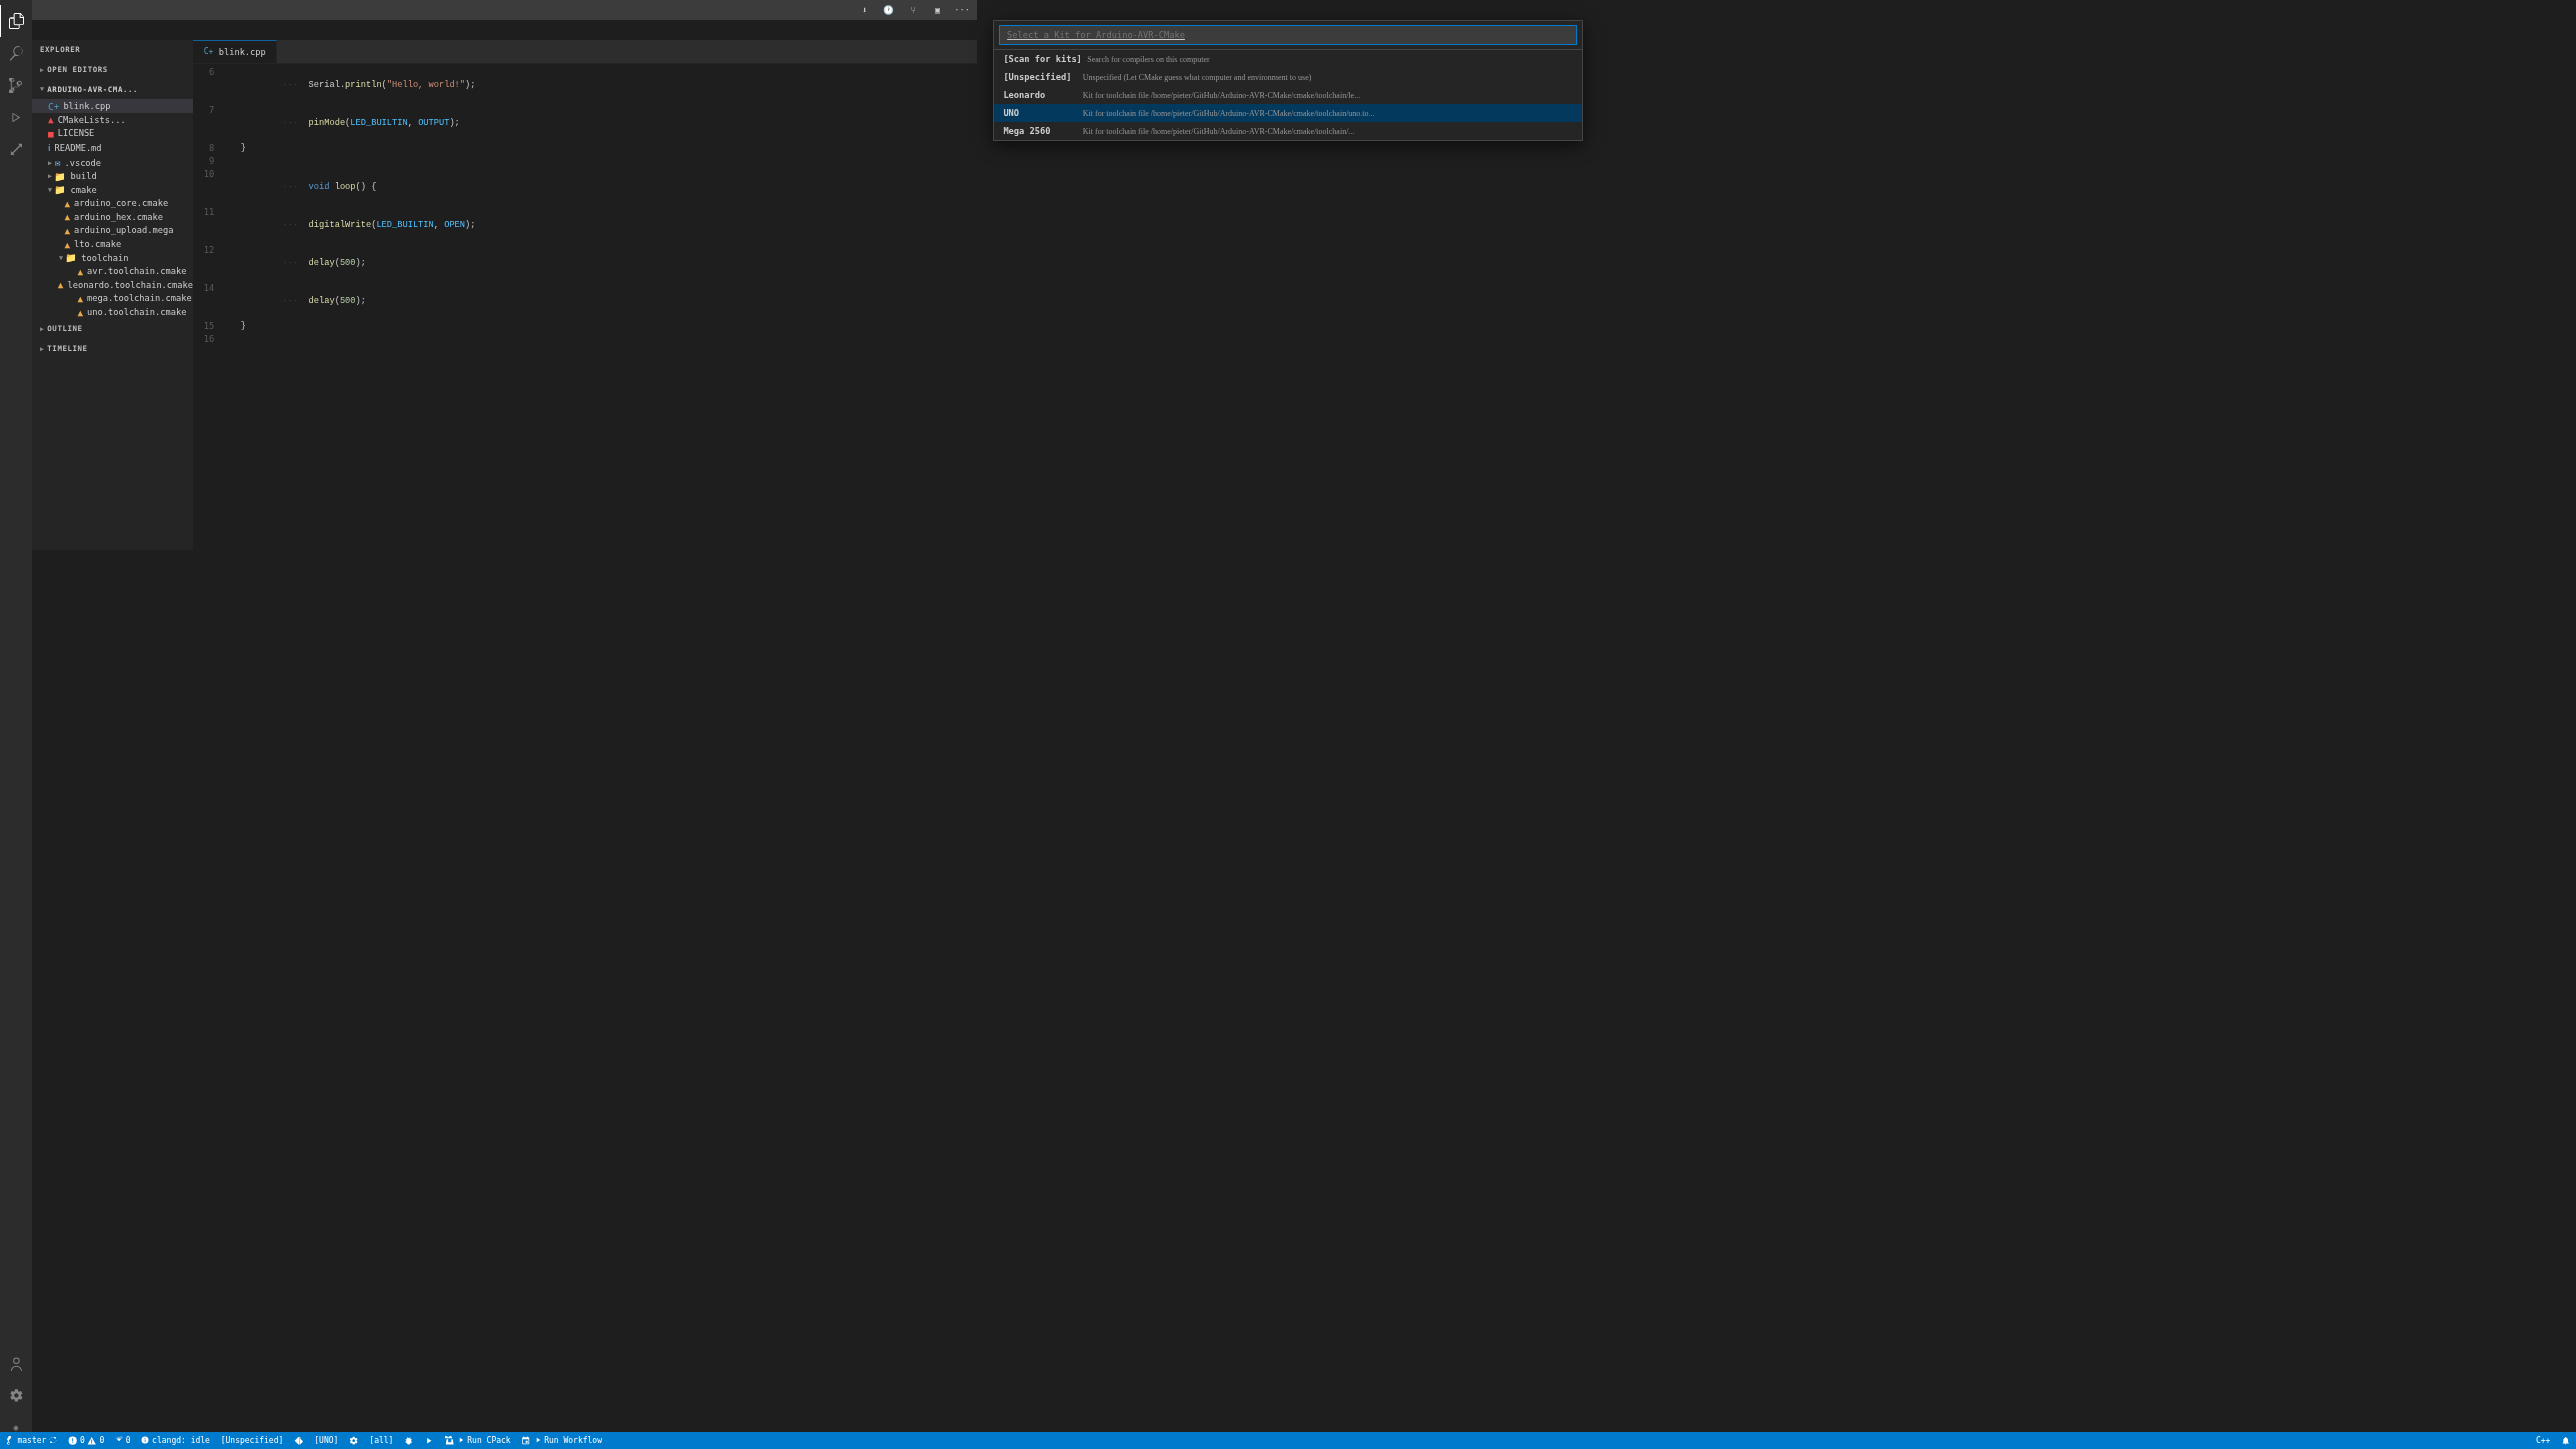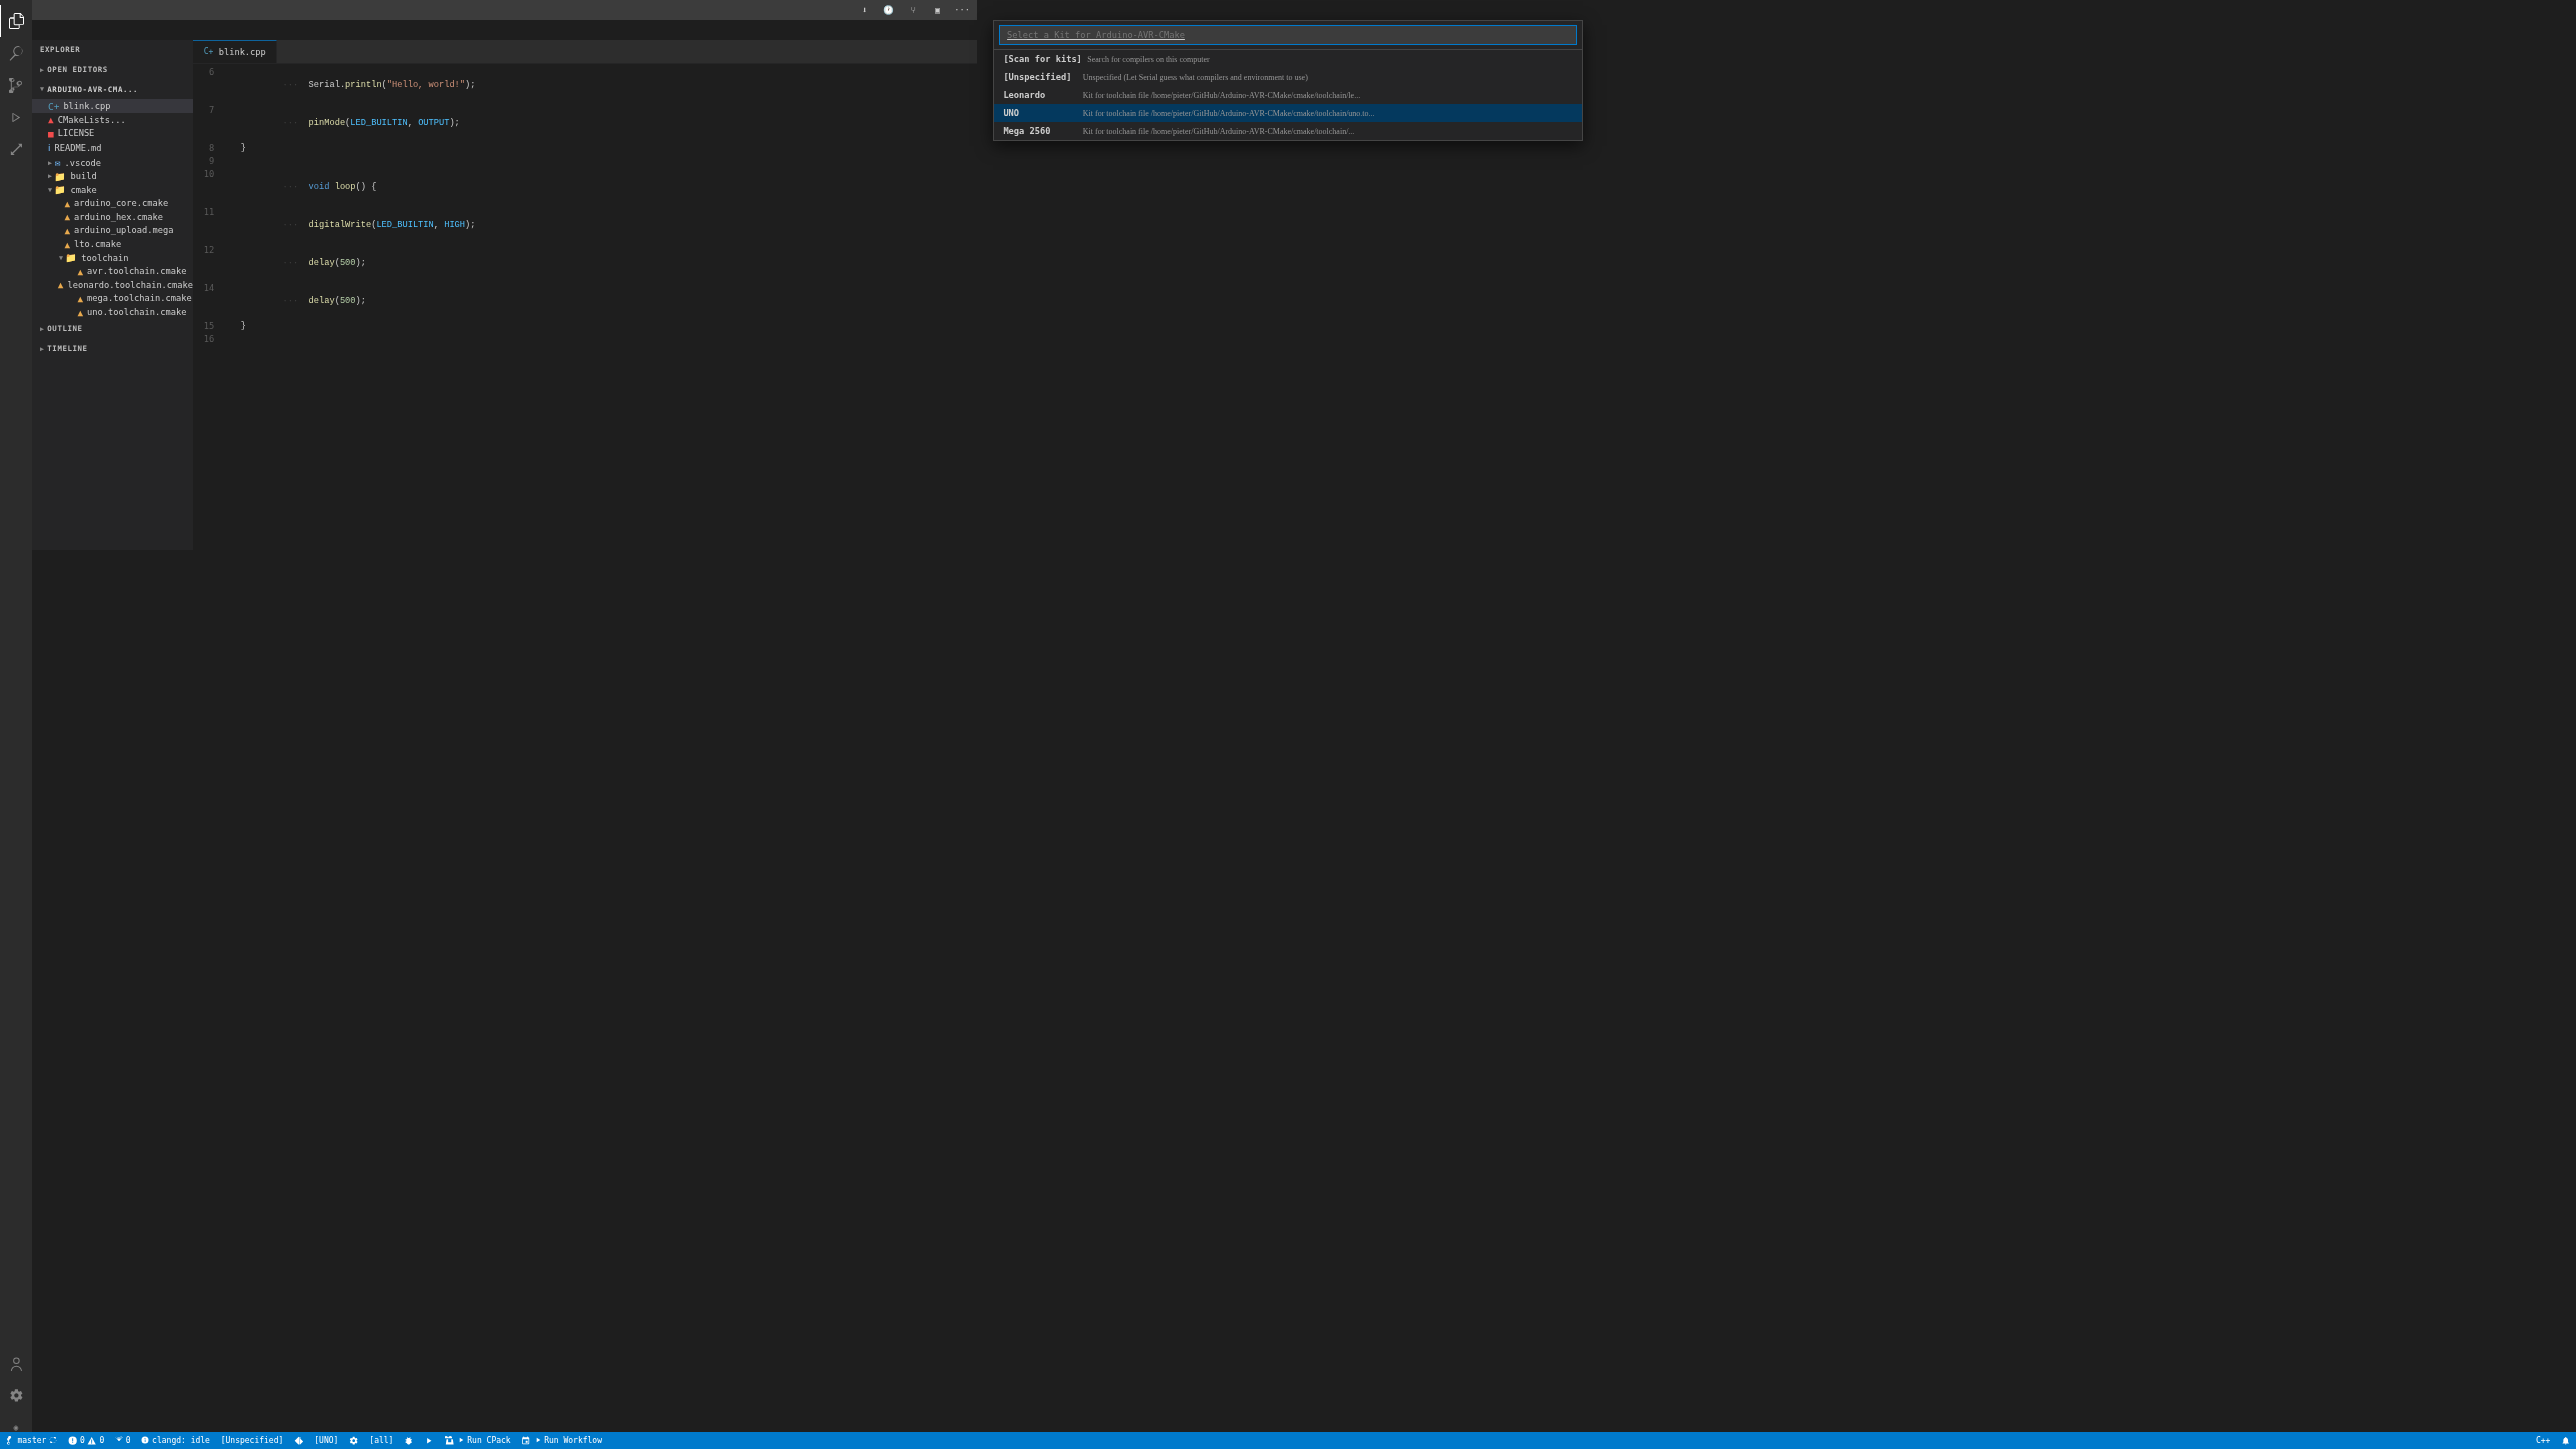--- a/index.html
+++ b/index.html
@@ -514,21 +514,21 @@
       <div class="code-line">
         <span class="line-number">10</span>
         <span class="line-content">
           <span class="indent-guide">··· </span><span class="plain"> </span><span class="kw">void</span><span class="plain"> </span><span class="fn">loop</span><span class="punct">() {</span>
         </span>
       </div>
 
       <div class="code-line">
         <span class="line-number">11</span>
         <span class="line-content">
-          <span class="indent-guide">··· </span><span class="plain"> </span><span class="fn">digitalWrite</span><span class="punct">(</span><span class="macro">LED_BUILTIN</span><span class="punct">, </span><span class="macro">HIGH</span><span class="punct">);</span>
+          <span class="indent-guide">··· </span><span class="plain"> </span><span class="fn">digitalWrite</span><span class="punct">(</span><span class="macro">LED_BUILTIN</span><span class="punct">, </span><span class="macro">OPEN</span><span class="punct">);</span>
         </span>
       </div>
 
       <div class="code-line">
         <span class="line-number">12</span>
         <span class="line-content">
           <span class="indent-guide">··· </span><span class="plain"> </span><span class="fn">delay</span><span class="punct">(</span><span class="num">500</span><span class="punct">);</span>
         </span>
       </div>
 
@@ -559,21 +559,21 @@
       <input class="quickpick-input" type="text" value="" readonly="" placeholder="Select a Kit for Arduino-AVR-CMake" style="">
     </div>
 
     <div class="quickpick-item">
       <span class="quickpick-item-label">[Scan for kits]</span>
       <span class="quickpick-item-desc">Search for compilers on this computer</span>
     </div>
 
     <div class="quickpick-item">
       <span class="quickpick-item-label">[Unspecified]</span>
-      <span class="quickpick-item-desc">Unspecified (Let Serial guess what compilers and environment to use)</span>
+      <span class="quickpick-item-desc">Unspecified (Let CMake guess what computer and environment to use)</span>
     </div>
 
     <div class="quickpick-item">
       <span class="quickpick-item-label">Leonardo</span>
       <span class="quickpick-item-desc">Kit for toolchain file /home/pieter/GitHub/Arduino-AVR-CMake/cmake/toolchain/le...</span>
     </div>
 
     <div class="quickpick-item selected">
       <span class="quickpick-item-label">UNO</span>
       <span class="quickpick-item-desc">Kit for toolchain file /home/pieter/GitHub/Arduino-AVR-CMake/cmake/toolchain/uno.to...</span>

